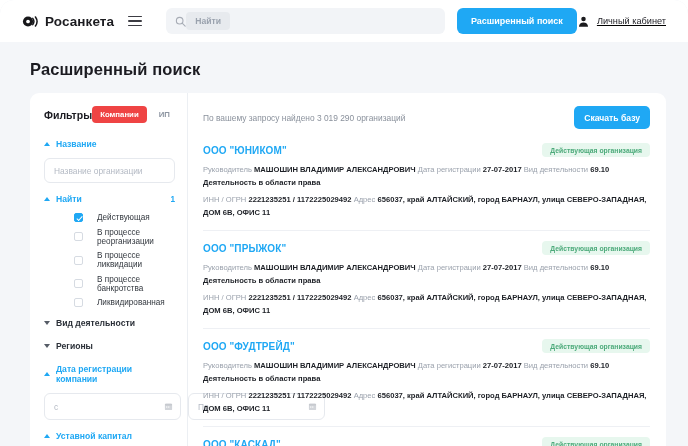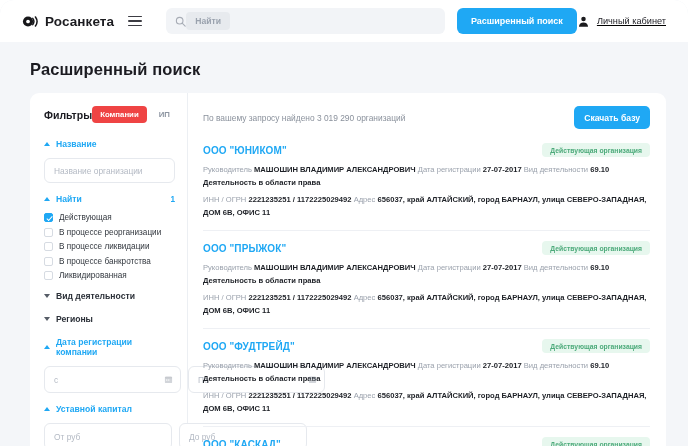--- a/index.html
+++ b/index.html
@@ -204,21 +204,21 @@
     background: #fff;
     font-family: inherit;
     font-size: 8.4px;
     color: #2b2b30;
     padding: 0 9px;
     outline: none;
   }
   .txt-input::placeholder { color: #b4bac4; }
 
   .checks { display: flex; flex-direction: column; gap: 5.5px; }
-  .chk-row { display: flex; align-items: center; gap: 6px; cursor: pointer; }
+  .chk-row { display: flex; align-items: center; gap: 14px; cursor: pointer; margin-left: 30px; }
   .chk {
     width: 9px; height: 9px;
     border: 1px solid #d6dbe2;
     border-radius: 2px;
     background: #fff;
     flex-shrink: 0;
     position: relative;
   }
   .chk.on { background: #1fa8f4; border-color: #1fa8f4; }
   .chk.on::after {

